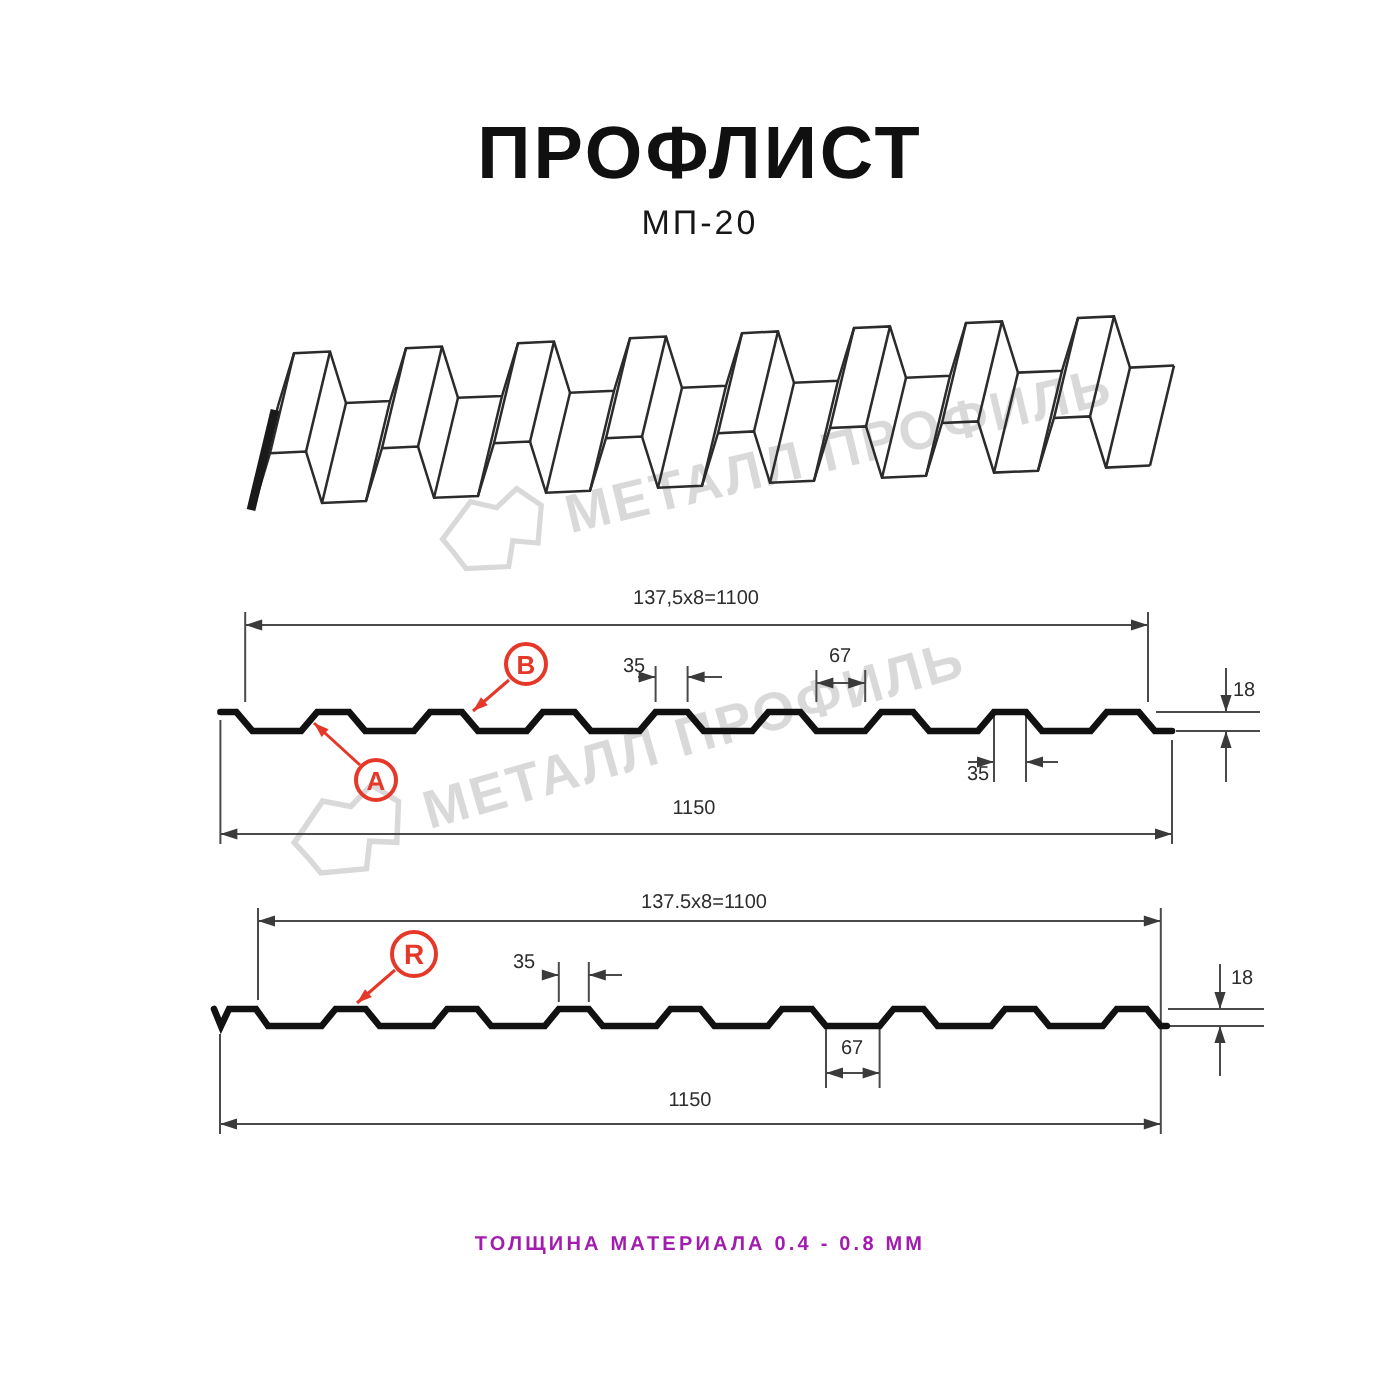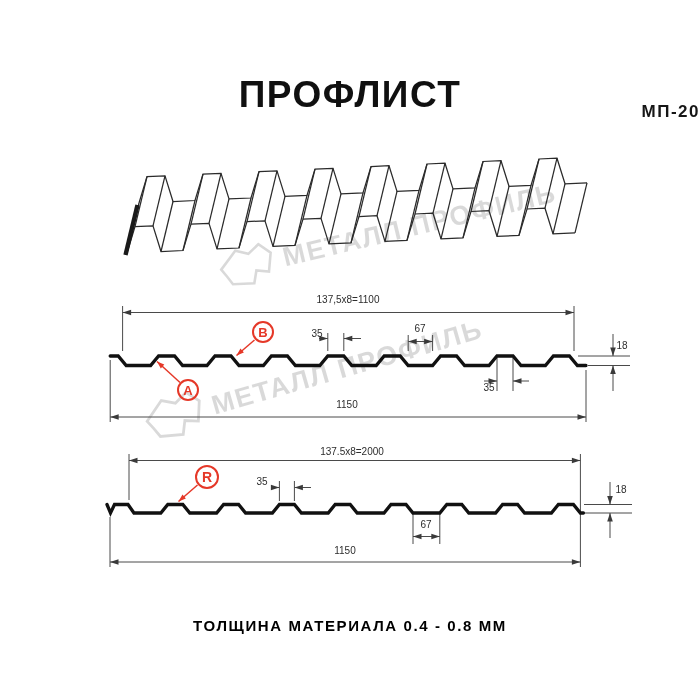--- a/index.html
+++ b/index.html
@@ -1,23 +1,23 @@
 <!DOCTYPE html>
 <html><head>
 <meta charset="utf-8">
 <style>
   html,body{margin:0;padding:0;background:#fff;}
   .page{position:relative;width:700px;height:700px;background:#ffffff;overflow:hidden;
         font-family:"Liberation Sans","DejaVu Sans",sans-serif;}
   .title{position:absolute;top:56px;left:0;width:700px;text-align:center;
-         font-size:37px;font-weight:700;letter-spacing:1.5px;color:#101010;z-index:4;margin-top:18px;}
-  .subtitle{position:absolute;top:102px;left:0;width:700px;text-align:right;
-            font-size:17px;font-weight:700;letter-spacing:1.5px;color:#161616;z-index:4;}
+         font-size:37px;font-weight:700;letter-spacing:1.5px;color:#101010;z-index:4;}
+  .subtitle{position:absolute;top:102px;left:0;width:700px;text-align:center;
+            font-size:17px;font-weight:400;letter-spacing:1.5px;color:#161616;z-index:4;}
   .footer{position:absolute;top:617px;left:0;width:700px;text-align:center;
-          font-size:15px;font-weight:700;letter-spacing:1.6px;color:#000000;z-index:4;}
+          font-size:10px;font-weight:700;letter-spacing:1.6px;color:#a21caf;z-index:4;}
   .wm{position:absolute;display:flex;align-items:center;gap:9px;z-index:1;
       transform-origin:left center;white-space:nowrap;}
   .wm-text{font-size:27px;font-weight:700;letter-spacing:1.5px;color:rgba(0,0,0,0.15);}
   .wm1{left:220px;top:252px;transform:rotate(-13.5deg);}
   .wm2{left:146px;top:402px;transform:rotate(-16deg);}
   .wm-logo{stroke:rgba(0,0,0,0.15);fill:none;stroke-width:2.6px;}
   .linework{position:absolute;left:0;top:0;z-index:3;}
   .p-thick{stroke:#111111;stroke-width:3.3;fill:none;stroke-linecap:round;}
   .p-thin{stroke:#4a4a4a;stroke-width:1;fill:none;}
   .p-3d{stroke:#2b2b2b;stroke-width:1.25;fill:none;}
@@ -159,21 +159,21 @@
       <path d="M107,504.5 l3.5,8.5 l4,-8.5 h13.5 l6,8.5 h26.8 l7,-8.5 h15 l7,8.5 h26.8 l7,-8.5 h15 l7,8.5 h26.8 l7,-8.5 h15 l7,8.5 h26.8 l7,-8.5 h15 l7,8.5 h26.8 l7,-8.5 h15 l7,8.5 h26.8 l7,-8.5 h15 l7,8.5 h26.8 l7,-8.5 h15 l7,8.5 h26.8 l7,-8.5 h15 l7,8.5 h3" class="p-thick"></path>
     </svg>
 
   <span class="dim" style="left:348px;top:294px">137,5x8=1100</span>
   <span class="dim" style="left:317px;top:328px">35</span>
   <span class="dim" style="left:420px;top:323px">67</span>
   <span class="dim" style="left:622px;top:340px">18</span>
   <span class="dim" style="left:489px;top:382px">35</span>
   <span class="dim" style="left:347px;top:399px">1150</span>
 
-  <span class="dim" style="left:352px;top:446px">137.5x8=2000</span>
+  <span class="dim" style="left:352px;top:446px">137.5x8=1100</span>
   <span class="dim" style="left:262px;top:476px">35</span>
   <span class="dim" style="left:426px;top:519px">67</span>
   <span class="dim" style="left:621px;top:484px">18</span>
   <span class="dim" style="left:345px;top:545px">1150</span>
 
   <div class="mark" style="left:177px;top:379px">
     <span>A</span>
   </div>
   <div class="mark" style="left:252px;top:321px">
     <span>B</span>

